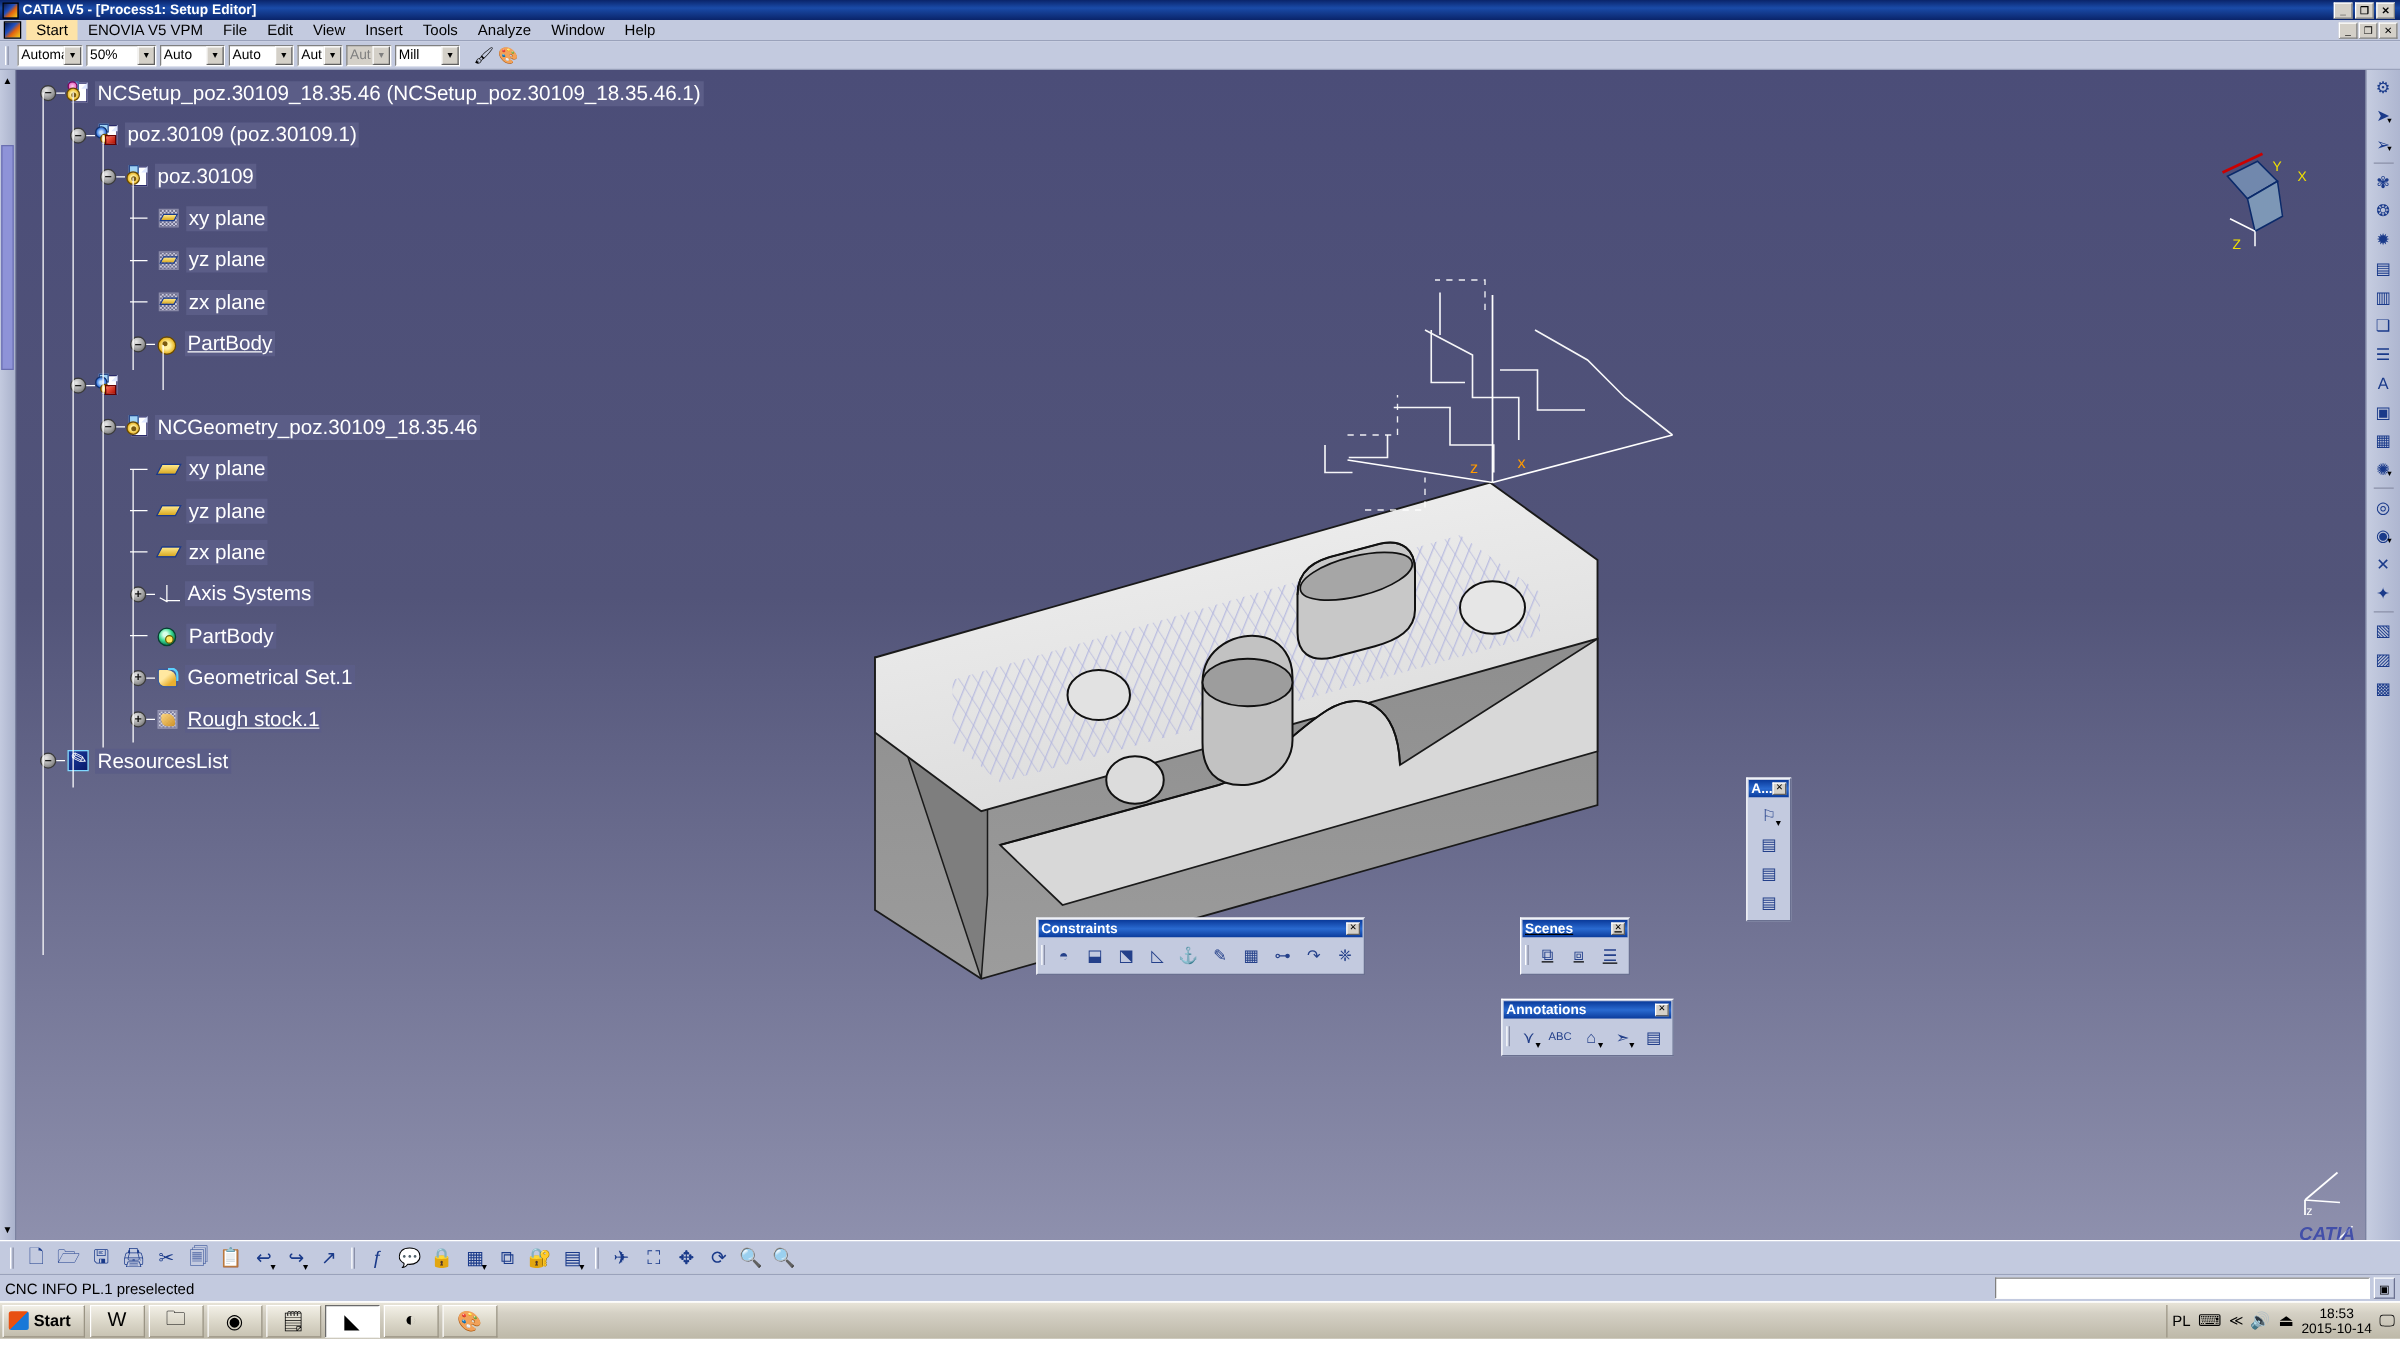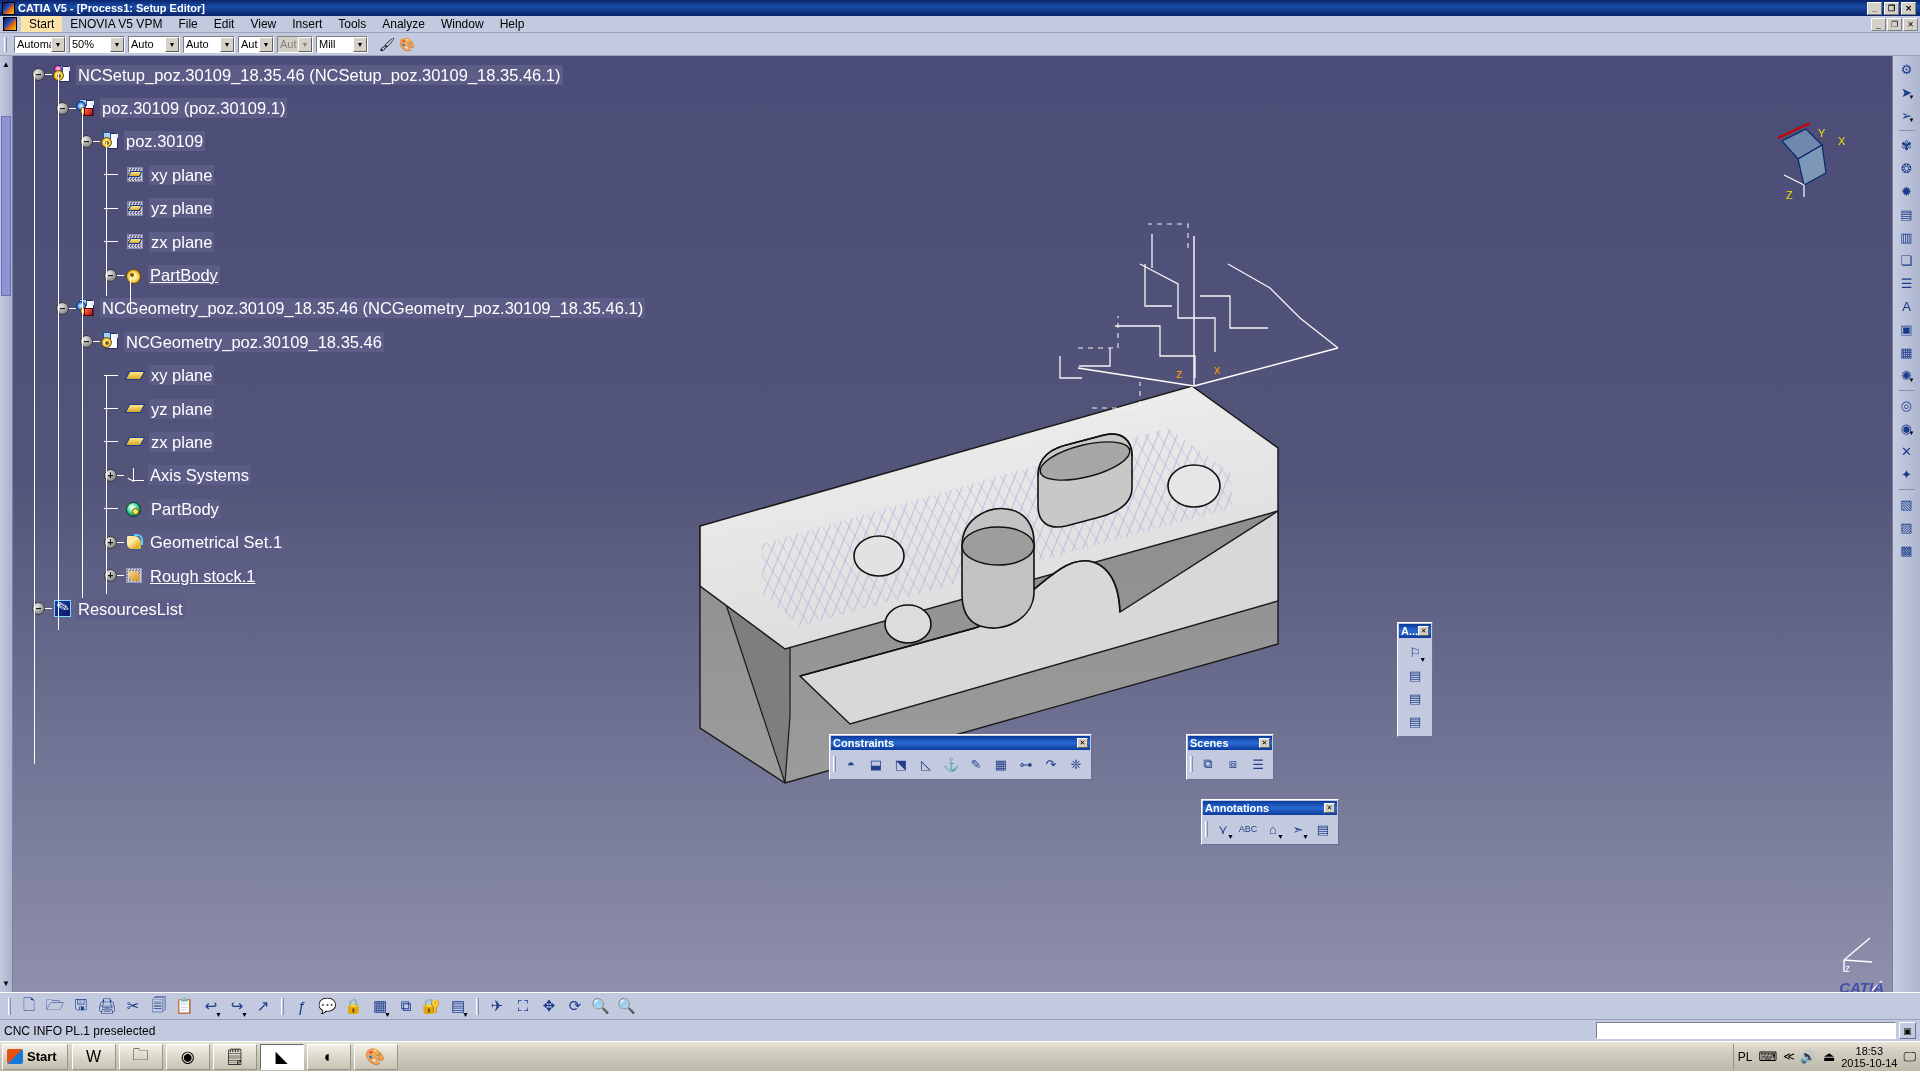--- a/index.html
+++ b/index.html
@@ -437,21 +437,20 @@
         <div class="tspace" style="width: 42px;"></div>
         <div class="tnode">–</div>
         <div class="tdash"></div>
         <div class="ticon">
           <div class="ic-doc"></div>
           <div class="ic-doccorner"></div>
           <div class="ic-blue"></div>
           <div class="ic-gearY" style="left:4px;top:8px;width:8px;height:8px;"></div>
           <div class="ic-red"></div>
         </div>
-        <div class="tlabel">NCGeometry_poz.30109_18.35.46 (NCGeometry_poz.30109_18.35.46.1)</div>
       </div>
       <div class="trow">
         <div class="tspace" style="width: 66px;"></div>
         <div class="tnode">–</div>
         <div class="tdash"></div>
         <div class="ticon">
           <div class="ic-doc"></div>
           <div class="ic-doccorner"></div>
           <div class="ic-gearY"></div>
         </div>
@@ -672,21 +671,21 @@
             <span style="color:#24408a;font-size:13px;">⊶</span>
           </div>
           <div class="fbtn">
             <span style="color:#24408a;font-size:13px;">↷</span>
           </div>
           <div class="fbtn">
             <span style="color:#24408a;font-size:13px;">❈</span>
           </div>
         </div>
       </div>
-      <div class="ftool" style="left: 1186px; top: 678px;">
+      <div class="ftool" style="left: 1216px; top: 678px; text-decoration: underline;">
         <div class="fhead">
           <span>Scenes</span>
           <div class="fx">✕</div>
         </div>
         <div class="fbody">
           <div class="fgrip"></div>
           <div class="fbtn">
             <span style="color:#24408a;font-size:13px;">⧉</span>
           </div>
           <div class="fbtn">

